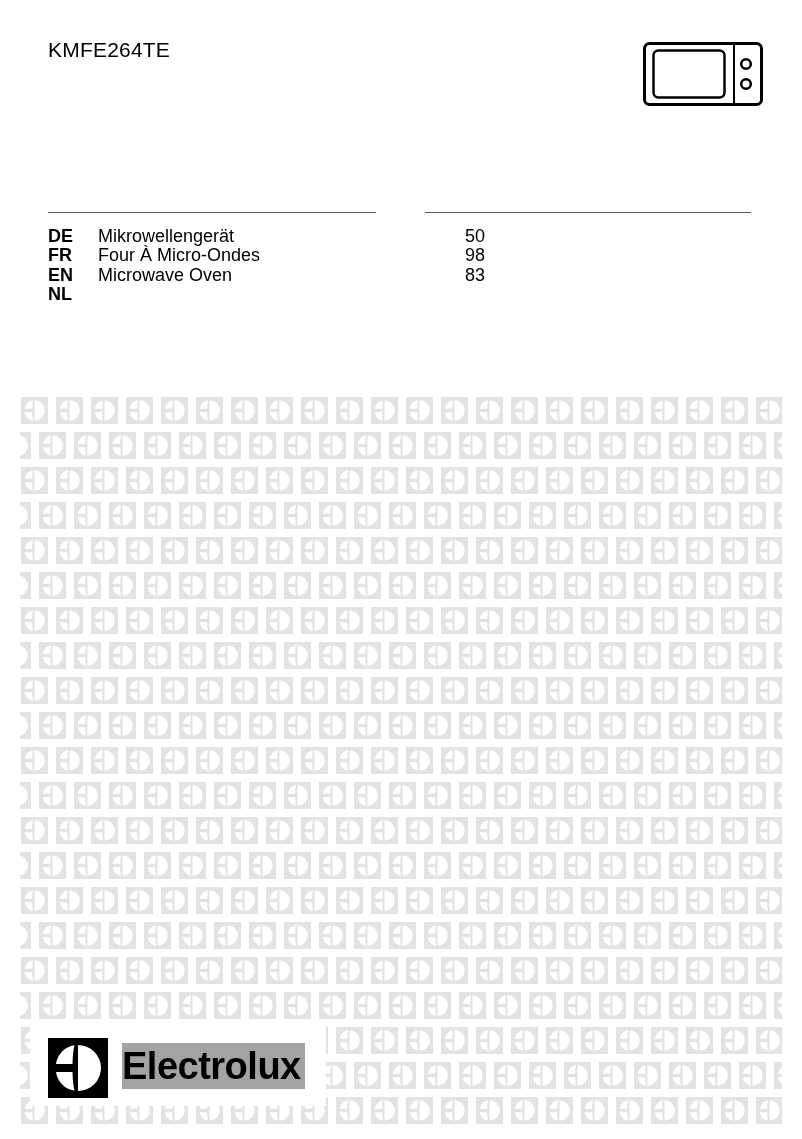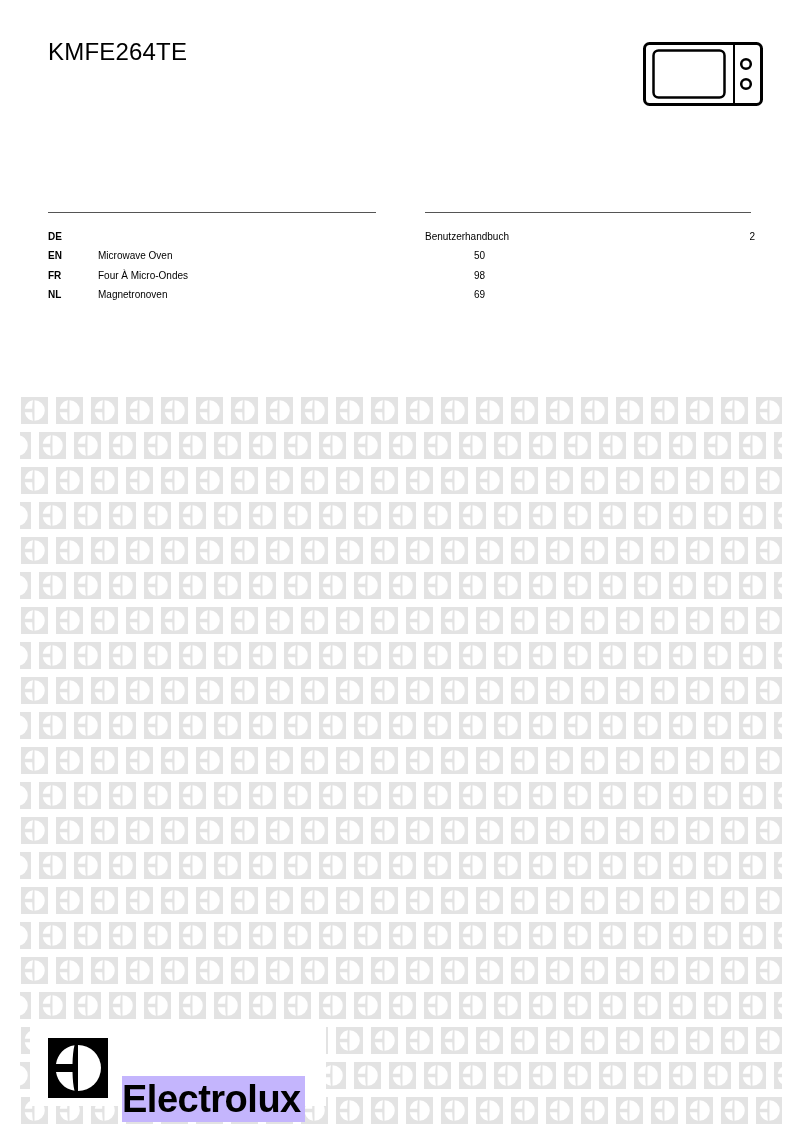--- a/index.html
+++ b/index.html
@@ -1,83 +1,79 @@
 <!DOCTYPE html>
 <html><head>
 <meta charset="utf-8">
 <style>
   html, body { margin:0; padding:0; background:#fff; }
   body { width:802px; height:1139px; position:relative; overflow:hidden; font-family:"Liberation Sans", sans-serif; color:#000; }
-  .model { position:absolute; left:48px; top:38px; font-size:24px; letter-spacing:0.2px; }
+  .model { position:absolute; left:48px; top:38px; font-size:21px; letter-spacing:0.2px; }
   .mw-icon { position:absolute; left:643px; top:42px; width:120px; height:64px; }
   .rule { position:absolute; top:212px; height:1px; background:#555; }
   .rule.l { left:48px; width:328px; }
   .rule.r { left:425px; width:326px; }
-  .toc { position:absolute; top:227px; font-size:10px; line-height:19.3px; }
+  .toc { position:absolute; top:227px; font-size:18px; line-height:19.3px; }
   .toc-left { left:48px; width:330px; }
   .toc-right { left:425px; width:330px; }
   .row { display:flex; height:19.3px; }
   .code { font-weight:bold; width:50px; }
   .title { flex:1; }
   .manual { flex:1; }
   .page { width:60px; text-align:right; }
   .pattern { position:absolute; left:0; top:395px; width:802px; height:740px; overflow:hidden; }
   .prow { position:absolute; left:0; height:27px; width:900px; }
   .tile { position:absolute; top:0; width:27px; height:27px; }
   .brand { position:absolute; left:30px; top:1022px; width:296px; height:84px; background:#fff; }
   .brand-logo { position:absolute; left:48px; top:1038px; width:60px; height:60px; }
-  .brand-name { position:absolute; left:122px; top:1043px; font-size:38px; font-weight:bold; letter-spacing:-0.5px; background:#c4b5fd; line-height:46px; padding:0 4px 0 0;margin-top:33px; }
+  .brand-name { position:absolute; left:122px; top:1043px; font-size:38px; font-weight:bold; letter-spacing:-0.5px; background:#a3a3a3; line-height:46px; padding:0 4px 0 0; }
 </style>
 </head>
 <body>
 
 <div class="model">KMFE264TE</div>
 
 <svg class="mw-icon" viewBox="0 0 120 64">
   <rect x="1.5" y="1.5" width="117" height="61" rx="5" fill="none" stroke="#000" stroke-width="3"></rect>
   <rect x="10.5" y="8.5" width="71" height="47" rx="5" fill="none" stroke="#000" stroke-width="2.5"></rect>
   <line x1="91" y1="2" x2="91" y2="62" stroke="#000" stroke-width="2"></line>
   <circle cx="103" cy="22" r="4.8" fill="none" stroke="#000" stroke-width="2.5"></circle>
   <circle cx="103" cy="42" r="4.8" fill="none" stroke="#000" stroke-width="2.5"></circle>
 </svg>
 
 <div class="rule l"></div>
 <div class="rule r"></div>
 
 <div class="toc toc-left">
   <div class="row">
     <span class="code">DE</span>
+    <span class="title">Mikrowellengerät</span>
+  </div>
+  <div class="row">
+    <span class="code">FR</span>
+    <span class="title">Four À Micro-Ondes</span>
   </div>
   <div class="row">
     <span class="code">EN</span>
     <span class="title">Microwave Oven</span>
   </div>
   <div class="row">
-    <span class="code">FR</span>
-    <span class="title">Four À Micro-Ondes</span>
-  </div>
-  <div class="row">
     <span class="code">NL</span>
-    <span class="title">Magnetronoven</span>
   </div>
 </div>
 
 <div class="toc toc-right">
-  <div class="row">
-    <span class="manual">Benutzerhandbuch</span>
-    <span class="page">2</span>
-  </div>
   <div class="row">
     <span class="page">50</span>
   </div>
   <div class="row">
     <span class="page">98</span>
   </div>
   <div class="row">
-    <span class="page">69</span>
+    <span class="page">83</span>
   </div>
 </div>
 
 <svg width="0" height="0" style="position:absolute">
   <defs>
     <symbol id="elx-tile" viewBox="0 0 27 27">
       <rect x="0" y="0" width="27" height="27" fill="#e3e3e3"></rect>
       <path d="M13.5 3.2 A10.3 10.3 0 0 1 13.5 23.8 Z" fill="#fff"></path>
       <path d="M12 3.3 C7.5 4 4.5 7.5 3.8 11.8 L11.2 11.8 C11.3 8.5 11.5 5.5 12 3.3 Z" fill="#fff"></path>
       <path d="M12 23.7 C7.5 23 4.5 19.5 3.8 15.2 L11.2 15.2 C11.3 18.5 11.5 21.5 12 23.7 Z" fill="#fff"></path>

